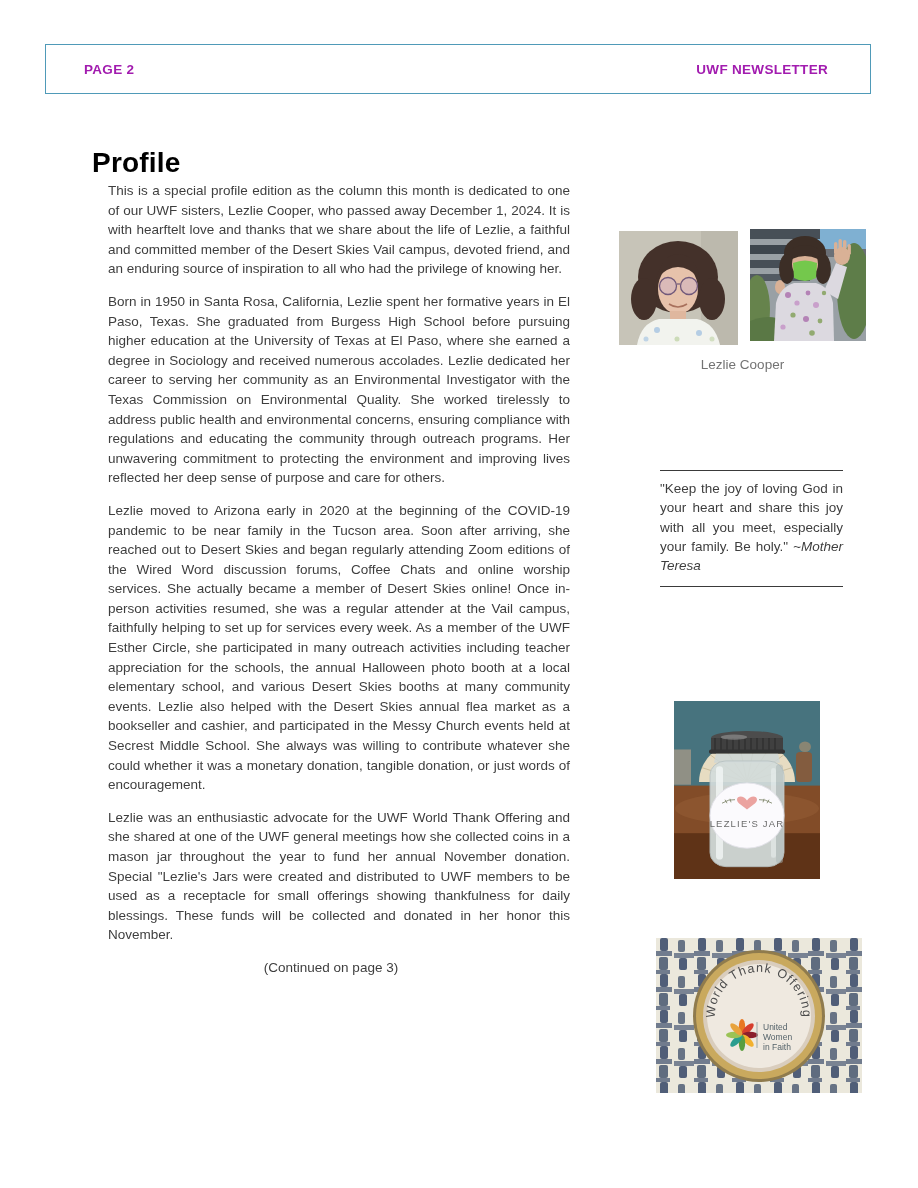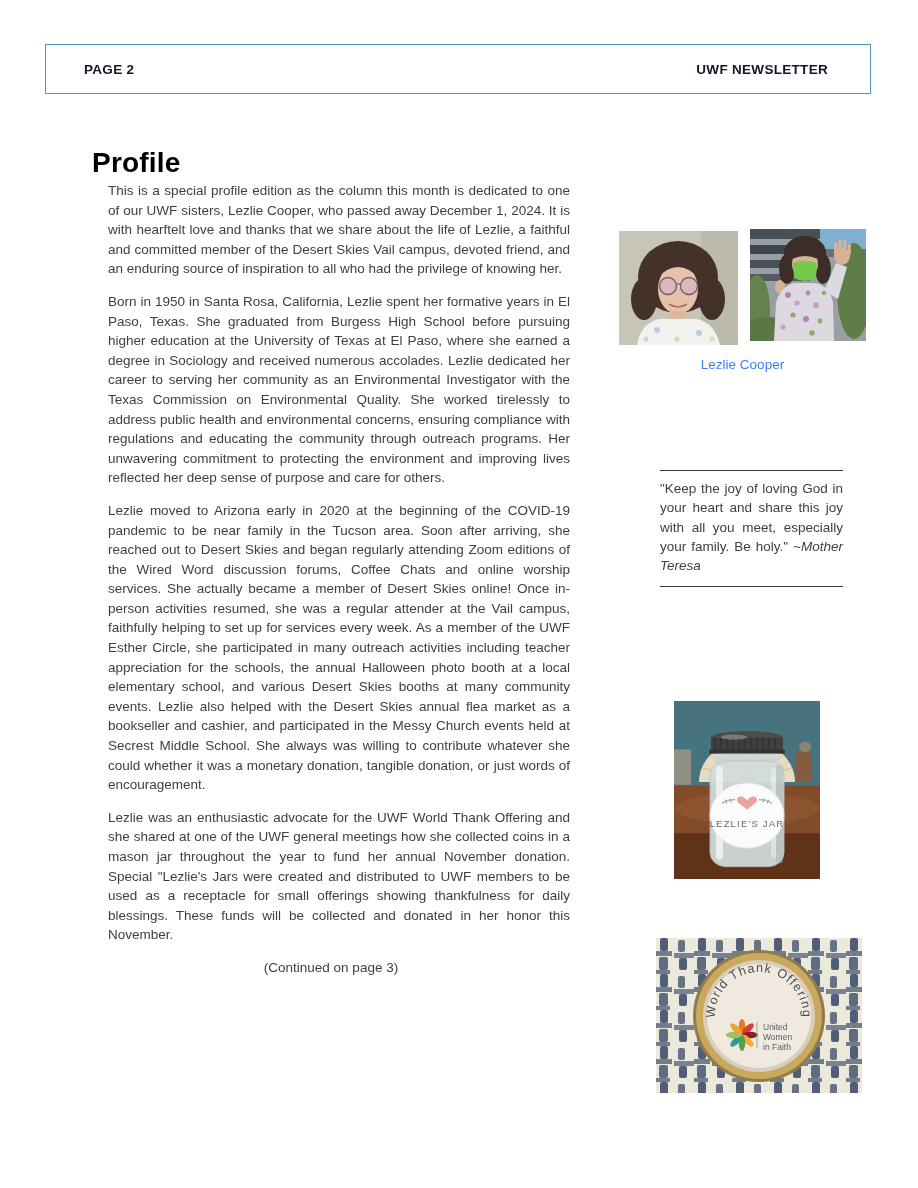--- a/index.html
+++ b/index.html
@@ -2,36 +2,36 @@
 <html><head>
 <meta charset="utf-8">
 <style>
   html,body{margin:0;padding:0;background:#ffffff;}
   .page{position:relative;width:918px;height:1188px;background:#ffffff;
         font-family:"Liberation Sans",sans-serif;overflow:hidden;color:#3e3e3e;}
 
   .header-box{position:absolute;left:45px;top:44px;width:826px;height:50px;
         border:1px solid #4f9ab8;box-sizing:border-box;display:flex;
         align-items:center;justify-content:space-between;padding:0 42px 0 38px;}
-  .header-box span{color:#0f172a;font-weight:bold;font-size:13.5px;letter-spacing:.3px;}
+  .header-box span{color:#a21caf;font-weight:bold;font-size:13.5px;letter-spacing:.3px;}
 
   .section-title{position:absolute;left:84px;top:139px;margin:8px;
         color:#000000;font-size:28px;font-weight:bold;letter-spacing:.2px;}
 
   .article{position:absolute;left:92px;top:181px;width:478px;
         font-size:13.5px;line-height:19.6px;text-align:justify;}
   .article p{margin:0 0 13px 16px;}
   .article p.continued{text-align:center;margin:0;}
 
   .photo{position:absolute;overflow:hidden;}
   .photo svg{display:block;width:100%;height:100%;}
   .photo-headshot{left:619px;top:231px;width:119px;height:114px;}
   .photo-wave{left:750px;top:229px;width:116px;height:112px;}
   .photo-caption{position:absolute;left:619px;top:357px;width:247px;
-        text-align:center;font-size:13.5px;color:#3b82f6;}
+        text-align:center;font-size:13.5px;color:#737373;}
 
   .quote{position:absolute;left:660px;top:470px;width:183px;box-sizing:border-box;
         border-top:1.5px solid #3a3a3a;border-bottom:1.5px solid #3a3a3a;
         padding:8px 0 11px 0;font-size:13.5px;line-height:19.3px;text-align:justify;}
   .quote .attrib{font-style:italic;}
 
   .photo-jar{left:674px;top:701px;width:146px;height:178px;}
   .photo-lid{left:656px;top:938px;width:206px;height:155px;}
 </style>
 </head>

